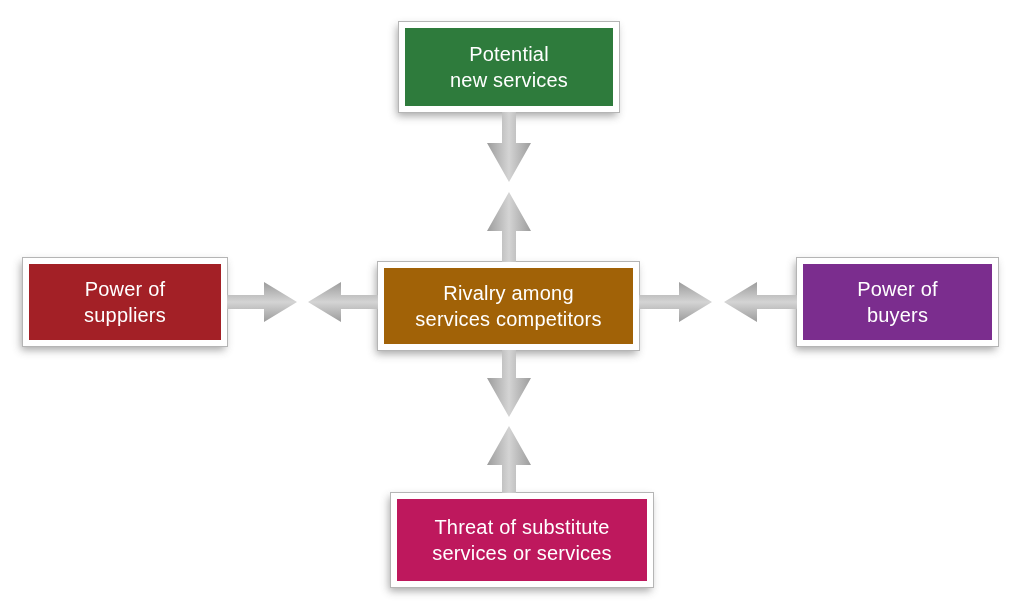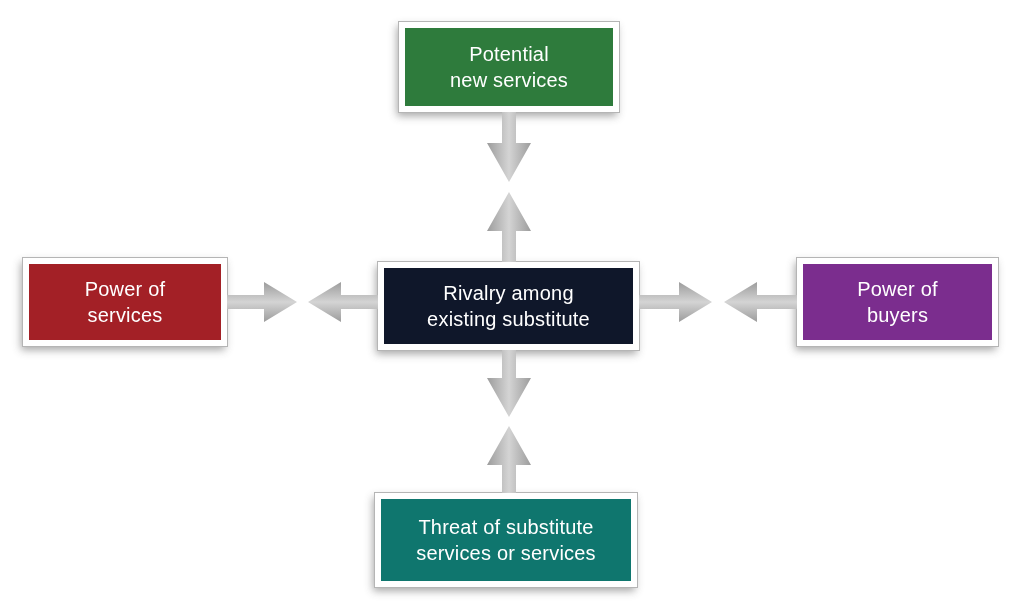--- a/index.html
+++ b/index.html
@@ -52,34 +52,34 @@
 
 <div class="canvas">
 
   <div class="node node-top" style="background-color: rgb(46, 123, 60);">
     <span class="line">Potential</span>
     <span class="line">new services</span>
   </div>
 
   <div class="node node-left" style="background-color: rgb(163, 32, 38);">
     <span class="line">Power of</span>
-    <span class="line">services</span>
+    <span class="line">suppliers</span>
   </div>
 
-  <div class="node node-center" style="background-color: #0f172a;">
+  <div class="node node-center" style="background-color: #a16207;">
     <span class="line">Rivalry among</span>
-    <span class="line">existing substitute</span>
+    <span class="line">services competitors</span>
   </div>
 
   <div class="node node-right" style="background-color: rgb(123, 45, 142);">
     <span class="line">Power of</span>
     <span class="line">buyers</span>
   </div>
 
-  <div class="node node-bottom" style="background-color: #0f766e;">
+  <div class="node node-bottom" style="background-color: #be185d; margin-left: 16px;">
     <span class="line">Threat of substitute</span>
     <span class="line">services or services</span>
   </div>
 
   <svg class="conn conn-top" width="56" height="150" viewBox="0 0 56 150">
     <defs>
       <linearGradient id="gv1" x1="0" y1="0" x2="1" y2="0">
         <stop offset="0" stop-color="#9c9c9c"></stop>
         <stop offset="0.5" stop-color="#d4d4d4"></stop>
         <stop offset="1" stop-color="#9c9c9c"></stop>

